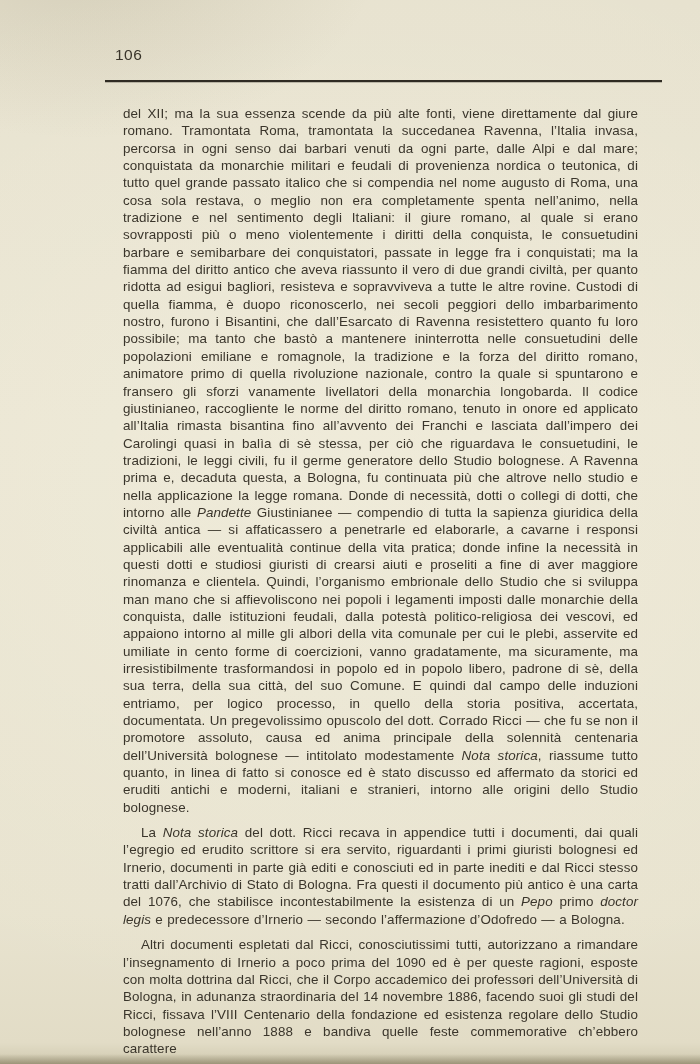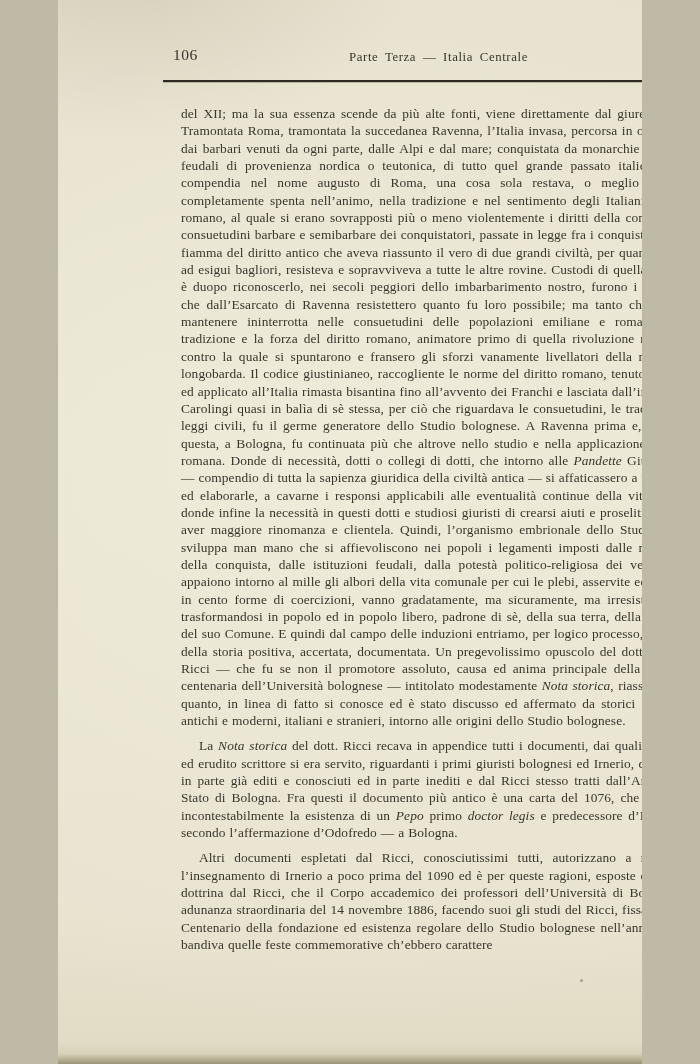--- a/index.html
+++ b/index.html
@@ -1,26 +1,26 @@
 <!DOCTYPE html>
 <html lang="it"><head>
 <meta charset="utf-8">
 <style>
   html, body { margin: 0; padding: 0; background: #bfbaa6; }
   .page {
     position: relative;
-    width: 584px;
+    width: 700px;
     height: 1064px;
     margin: 0 auto;
     overflow: hidden;
     background:
       radial-gradient(ellipse 420px 260px at 12% -4%, rgba(120,108,74,0.16), rgba(120,108,74,0) 70%),
       radial-gradient(ellipse 900px 700px at 50% 45%, rgba(255,253,240,0.25), rgba(255,253,240,0) 80%),
       linear-gradient(180deg, #e7e2cf 0%, #eae5d2 40%, #e8e3cf 86%, #e2dcc6 98%, #cfc9af 100%);
-    font-family: Liberation Serif, serif;
+    font-family: Liberation Sans, sans-serif;
     color: #3a352b;
   }
   .page::after { 
     content: "";
     position: absolute;
     left: 0; right: 0; bottom: 0;
     height: 10px;
     background: linear-gradient(to top, rgba(93,84,54,0.45), rgba(93,84,54,0));
     pointer-events: none;
   }
@@ -75,21 +75,20 @@
     height: 3px;
     border-radius: 50%;
     background: rgba(70,63,45,0.4);
   }
 </style>
 </head>
 <body>
 
 <div class="page">
   <div class="page-number">106</div>
-  <div class="running-head">Parte Terza — Italia Centrale</div>
   <div class="header-rule"></div>
   <div class="text-block">
       <p class="para"><span>del XII; ma la sua essenza scende da più alte fonti, viene direttamente dal giure romano. Tramontata Roma, tramontata la succedanea Ravenna, l’Italia invasa, percorsa in ogni senso dai barbari venuti da ogni parte, dalle Alpi e dal mare; conquistata da monarchie militari e feudali di provenienza nordica o teutonica, di tutto quel grande passato italico che si compendia nel nome augusto di Roma, una cosa sola restava, o meglio non era completamente spenta nell’animo, nella tradizione e nel sentimento degli Italiani: il giure romano, al quale si erano sovrapposti più o meno violentemente i diritti della conquista, le consuetudini barbare e semibarbare dei conquistatori, passate in legge fra i conquistati; ma la fiamma del diritto antico che aveva riassunto il vero di due grandi civiltà, per quanto ridotta ad esigui bagliori, resisteva e sopravviveva a tutte le altre rovine. Custodi di quella fiamma, è duopo riconoscerlo, nei secoli peggiori dello imbarbarimento nostro, furono i Bisantini, che dall’Esarcato di Ravenna resistettero quanto fu loro possibile; ma tanto che bastò a mantenere ininterrotta nelle consuetudini delle popolazioni emiliane e romagnole, la tradizione e la forza del diritto romano, animatore primo di quella rivoluzione nazionale, contro la quale si spuntarono e fransero gli sforzi vanamente livellatori della monarchia longobarda. Il codice giustinianeo, raccogliente le norme del diritto romano, tenuto in onore ed applicato all’Italia rimasta bisantina fino all’avvento dei Franchi e lasciata dall’impero dei Carolingi quasi in balìa di sè stessa, per ciò che riguardava le consuetudini, le tradizioni, le leggi civili, fu il germe generatore dello Studio bolognese. A Ravenna prima e, decaduta questa, a Bologna, fu continuata più che altrove nello studio e nella applicazione la legge romana. Donde di necessità, dotti o collegi di dotti, che intorno alle </span><i>Pandette</i><span> Giustinianee — compendio di tutta la sapienza giuridica della civiltà antica — si affaticassero a penetrarle ed elaborarle, a cavarne i responsi applicabili alle eventualità continue della vita pratica; donde infine la necessità in questi dotti e studiosi giuristi di crearsi aiuti e proseliti a fine di aver maggiore rinomanza e clientela. Quindi, l’organismo embrionale dello Studio che si sviluppa man mano che si affievoliscono nei popoli i legamenti imposti dalle monarchie della conquista, dalle istituzioni feudali, dalla potestà politico-religiosa dei vescovi, ed appaiono intorno al mille gli albori della vita comunale per cui le plebi, asservite ed umiliate in cento forme di coercizioni, vanno gradatamente, ma sicuramente, ma irresistibilmente trasformandosi in popolo ed in popolo libero, padrone di sè, della sua terra, della sua città, del suo Comune. E quindi dal campo delle induzioni entriamo, per logico processo, in quello della storia positiva, accertata, documentata. Un pregevolissimo opuscolo del dott. Corrado Ricci — che fu se non il promotore assoluto, causa ed anima principale della solennità centenaria dell’Università bolognese — intitolato modestamente </span><i>Nota storica</i><span>, riassume tutto quanto, in linea di fatto si conosce ed è stato discusso ed affermato da storici ed eruditi antichi e moderni, italiani e stranieri, intorno alle origini dello Studio bolognese.</span></p>
       <p class="para indent"><span>La </span><i>Nota storica</i><span> del dott. Ricci recava in appendice tutti i documenti, dai quali l’egregio ed erudito scrittore si era servito, riguardanti i primi giuristi bolognesi ed Irnerio, documenti in parte già editi e conosciuti ed in parte inediti e dal Ricci stesso tratti dall’Archivio di Stato di Bologna. Fra questi il documento più antico è una carta del 1076, che stabilisce incontestabilmente la esistenza di un </span><i>Pepo</i><span> primo </span><i>doctor legis</i><span> e predecessore d’Irnerio — secondo l’affermazione d’Odofredo — a Bologna.</span></p>
       <p class="para indent"><span>Altri documenti espletati dal Ricci, conosciutissimi tutti, autorizzano a rimandare l’insegnamento di Irnerio a poco prima del 1090 ed è per queste ragioni, esposte con molta dottrina dal Ricci, che il Corpo accademico dei professori dell’Università di Bologna, in adunanza straordinaria del 14 novembre 1886, facendo suoi gli studi del Ricci, fissava l’VIII Centenario della fondazione ed esistenza regolare dello Studio bolognese nell’anno 1888 e bandiva quelle feste commemorative ch’ebbero carattere</span></p>
     </div>
   <div class="paper-speck"></div>
 </div>
 
 </body></html>

